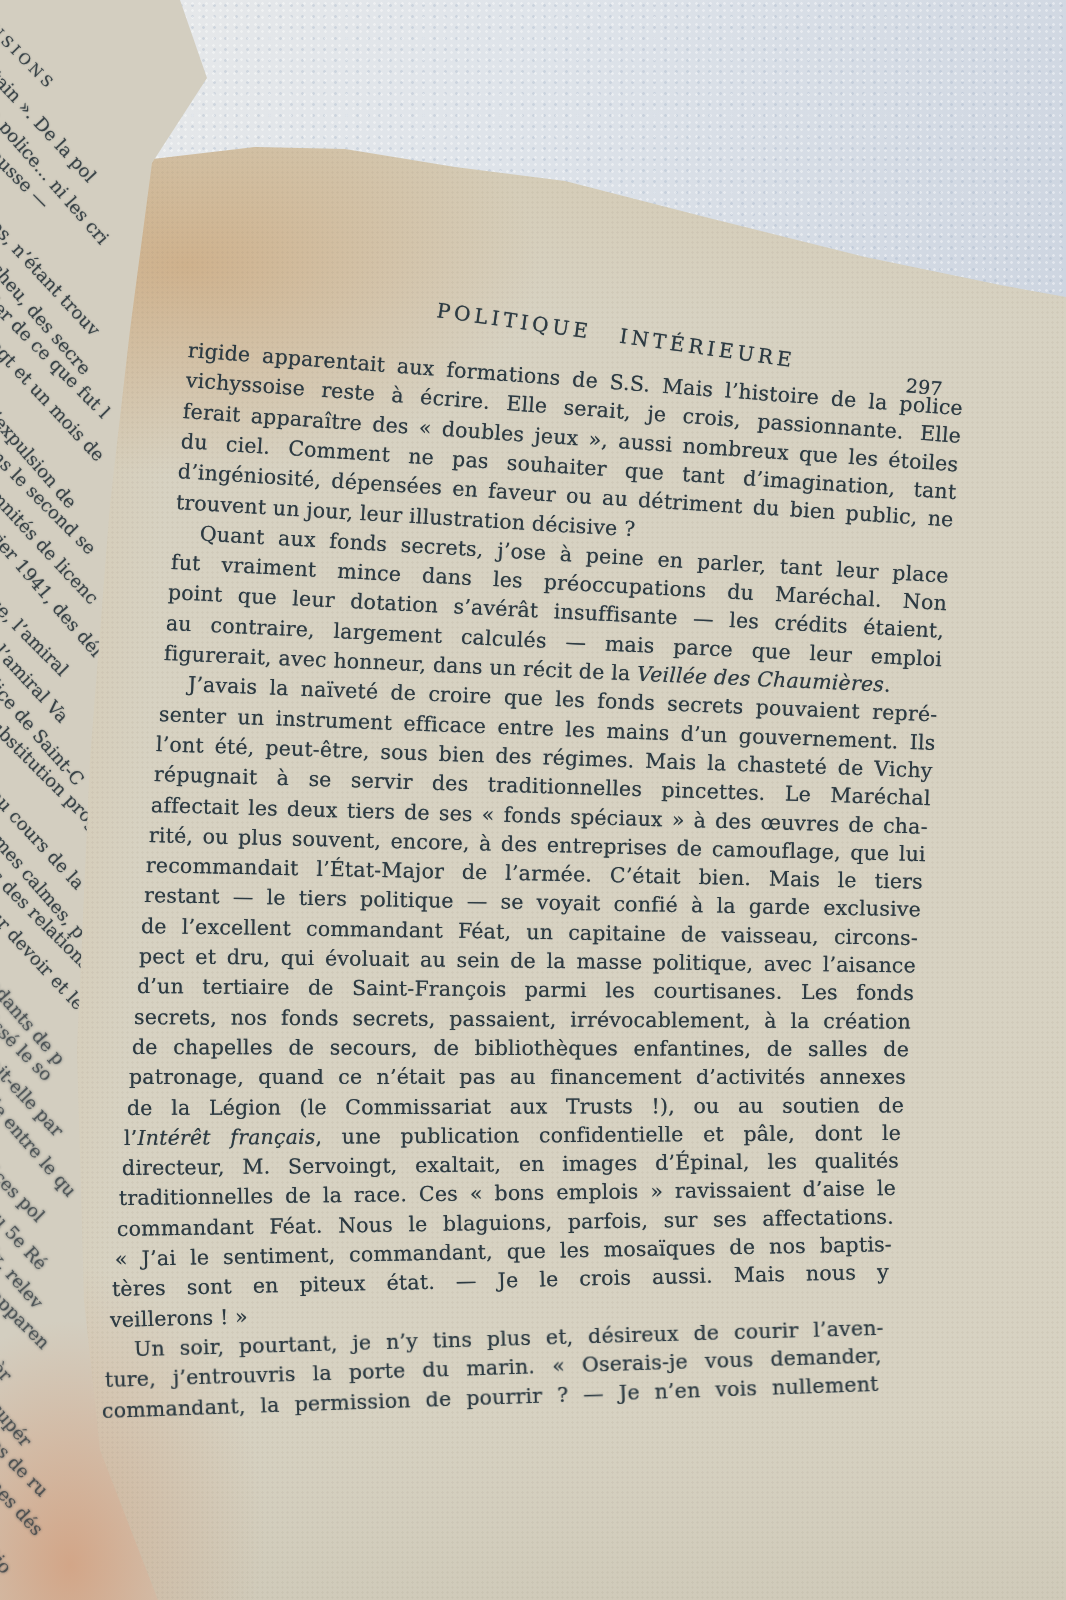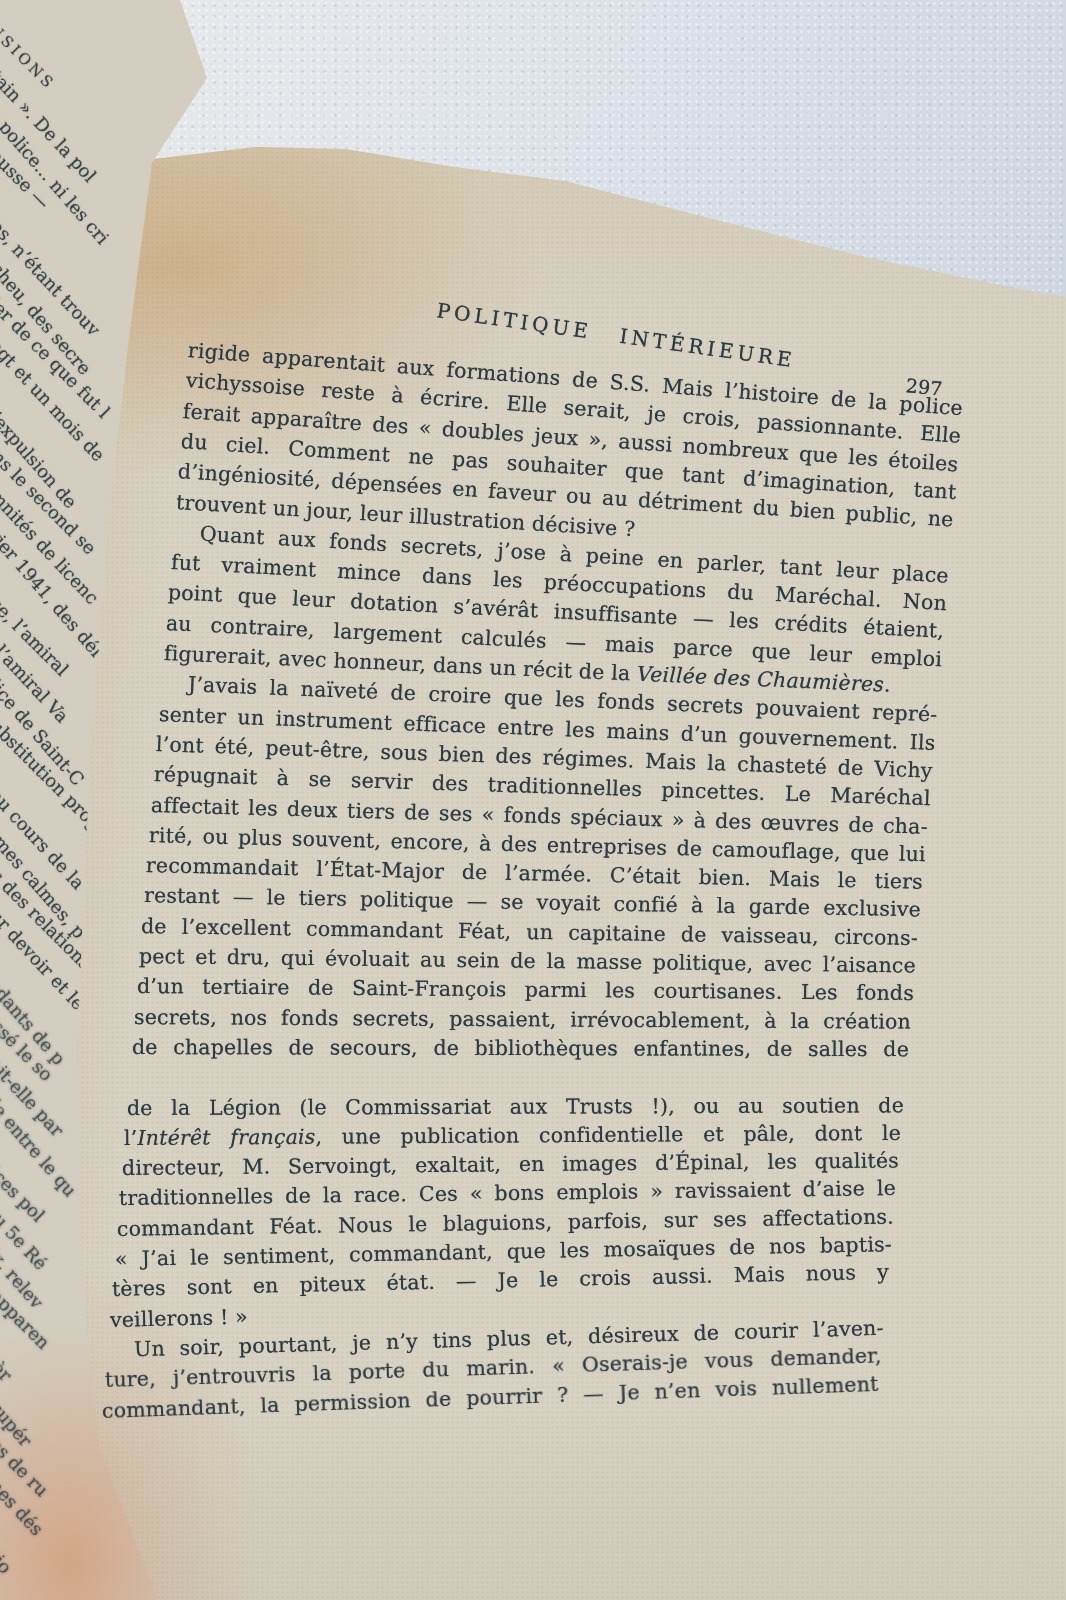--- a/index.html
+++ b/index.html
@@ -92,20 +92,21 @@
         <div class="line" style="top: 762.2px; left: 153.7px; transform: rotate(1.78deg);"><span>répugnait à se servir des traditionnelles pincettes. Le Maréchal</span></div>
         <div class="line" style="top: 792.5px; left: 151.25px; transform: rotate(1.6deg);"><span>affectait les deux tiers de ses « fonds spéciaux » à des œuvres de cha-</span></div>
         <div class="line" style="top: 822.8px; left: 148.8px; transform: rotate(1.42deg);"><span>rité, ou plus souvent, encore, à des entreprises de camouflage, que lui</span></div>
         <div class="line" style="top: 853.1px; left: 146.35px; transform: rotate(1.24deg);"><span>recommandait l’État-Major de l’armée. C’était bien. Mais le tiers</span></div>
         <div class="line" style="top: 883.4px; left: 143.9px; transform: rotate(1.06deg);"><span>restant — le tiers politique — se voyait confié à la garde exclusive</span></div>
         <div class="line" style="top: 913.7px; left: 141.45px; transform: rotate(0.88deg);"><span>de l’excellent commandant Féat, un capitaine de vaisseau, circons-</span></div>
         <div class="line" style="top: 944px; left: 139px; transform: rotate(0.7deg);"><span>pect et dru, qui évoluait au sein de la masse politique, avec l’aisance</span></div>
         <div class="line" style="top: 974.3px; left: 136.55px; transform: rotate(0.52deg);"><span>d’un tertiaire de Saint-François parmi les courtisanes. Les fonds</span></div>
         <div class="line" style="top: 1004.6px; left: 134.1px; transform: rotate(0.34deg);"><span>secrets, nos fonds secrets, passaient, irrévocablement, à la création</span></div>
         <div class="line" style="top: 1034.9px; left: 131.65px; transform: rotate(0.16deg);"><span>de chapelles de secours, de bibliothèques enfantines, de salles de</span></div>
+        <div class="line" style="top: 1065.2px; left: 129.2px; transform: rotate(-0.02deg);"><span>patronage, quand ce n’était pas au financement d’activités annexes</span></div>
         <div class="line" style="top: 1095.5px; left: 126.75px; transform: rotate(-0.2deg);"><span>de la Légion (le Commissariat aux Trusts !), ou au soutien de</span></div>
         <div class="line" style="top: 1125.8px; left: 124.3px; transform: rotate(-0.38deg);"><span>l’</span><i>Intérêt français</i><span>, une publication confidentielle et pâle, dont le</span></div>
         <div class="line" style="top: 1156.1px; left: 121.85px; transform: rotate(-0.56deg);"><span>directeur, M. Servoingt, exaltait, en images d’Épinal, les qualités</span></div>
         <div class="line" style="top: 1186.4px; left: 119.4px; transform: rotate(-0.74deg);"><span>traditionnelles de la race. Ces « bons emplois » ravissaient d’aise le</span></div>
         <div class="line" style="top: 1216.7px; left: 116.95px; transform: rotate(-0.92deg);"><span>commandant Féat. Nous le blaguions, parfois, sur ses affectations.</span></div>
         <div class="line" style="top: 1247px; left: 114.5px; transform: rotate(-1.1deg);"><span>« J’ai le sentiment, commandant, que les mosaïques de nos baptis-</span></div>
         <div class="line" style="top: 1277.3px; left: 112.05px; transform: rotate(-1.28deg);"><span>tères sont en piteux état. — Je le crois aussi. Mais nous y</span></div>
         <div class="line last" style="top: 1307.6px; left: 109.6px; transform: rotate(-1.46deg);"><span>veillerons ! »</span></div>
         <div class="line indent" style="top: 1337.9px; left: 107.15px; transform: rotate(-1.64deg);"><span>Un soir, pourtant, je n’y tins plus et, désireux de courir l’aven-</span></div>
         <div class="line" style="top: 1368.2px; left: 104.7px; transform: rotate(-1.82deg);"><span>ture, j’entrouvris la porte du marin. « Oserais-je vous demander,</span></div>

